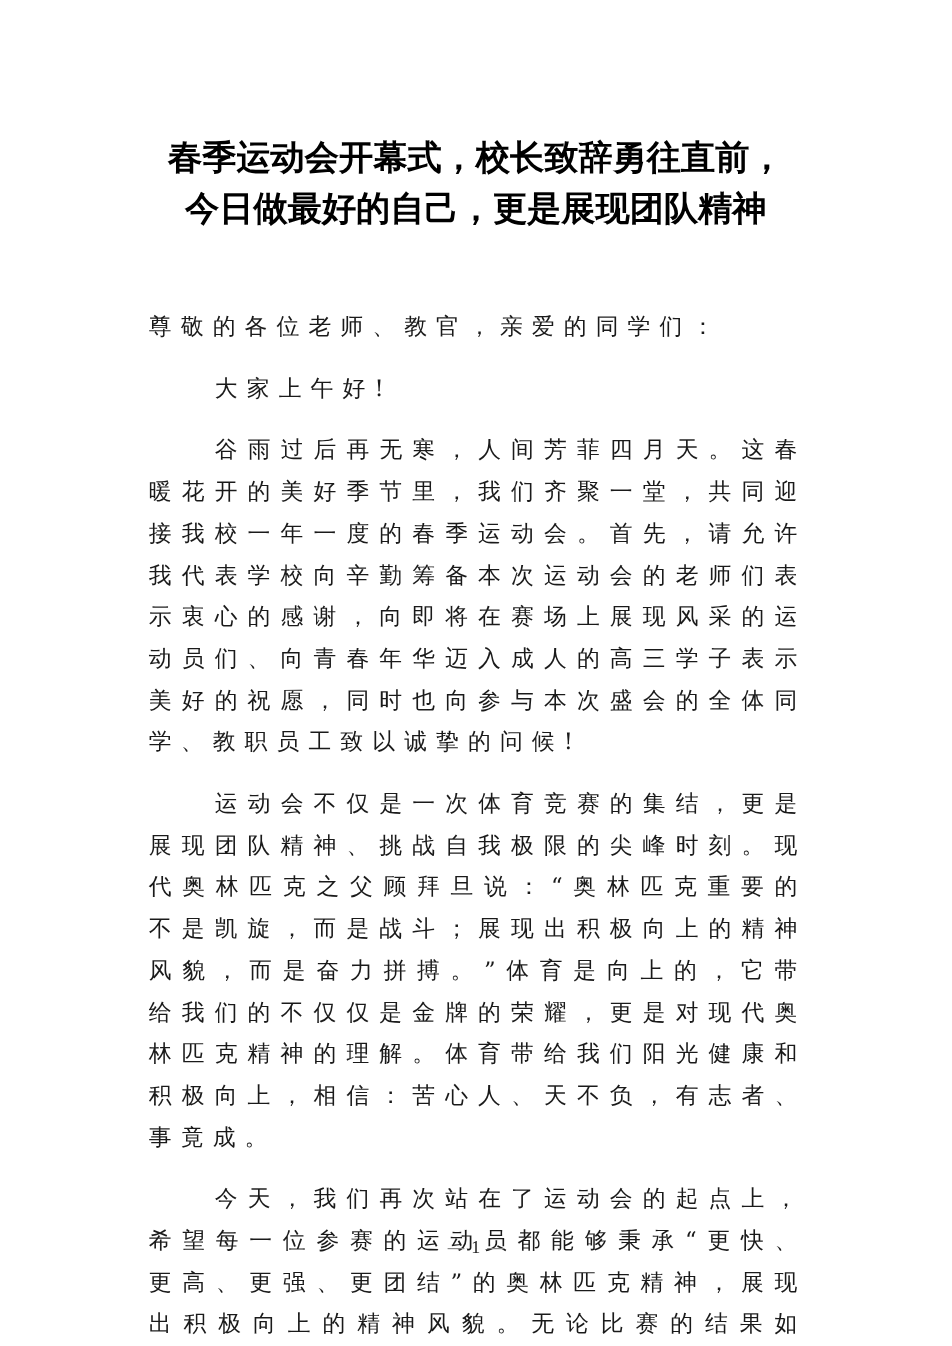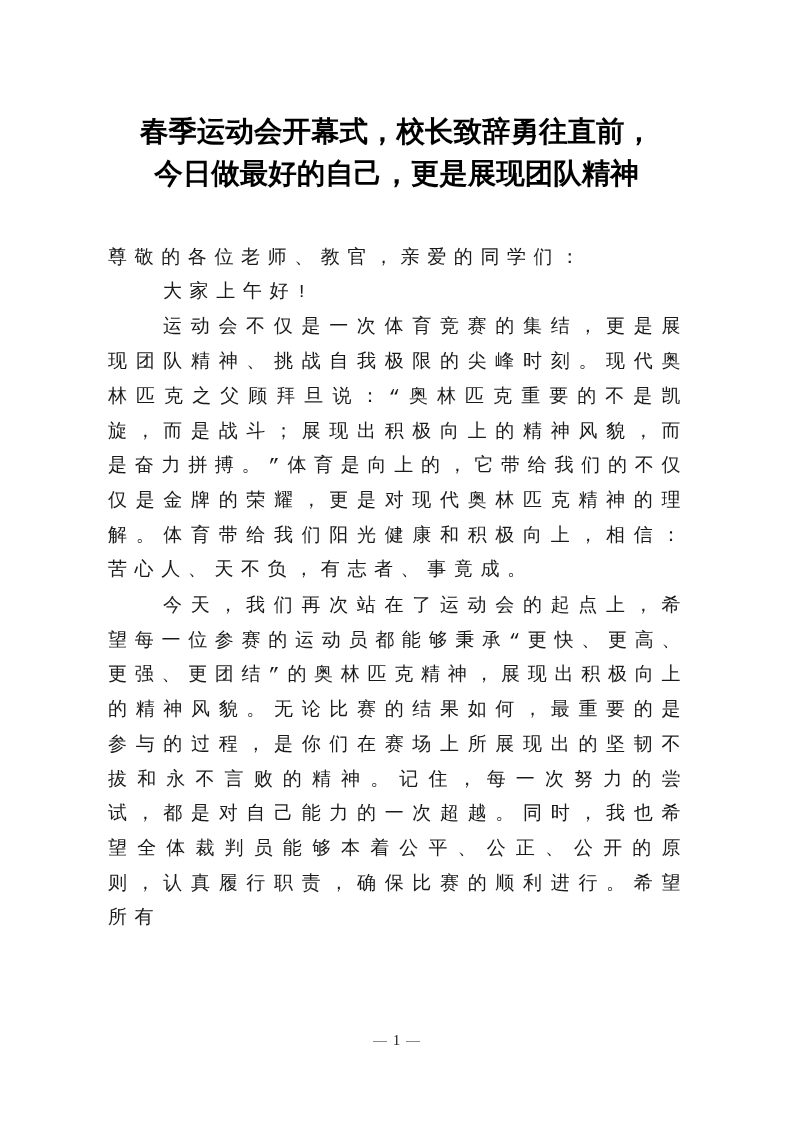--- a/index.html
+++ b/index.html
@@ -42,28 +42,27 @@
       position: absolute;
       left: 107px;
       top: 238px;
       width: 582px;
       font-family: "DejaVu Serif", "Liberation Serif", serif;
       font-size: 19px;
       line-height: 34.7px;
       color: #1a1a1a;
     }
     .para {
-      margin: 1px;
+      margin: 17px;
       text-align: justify;
       text-align-last: left;
       letter-spacing: 7.6px;
     }
     .para.indent {
       text-indent: 55px;
-      font-family: Liberation Mono, monospace;
     }
     .para.salutation {
       text-indent: 0;
     }
     .footer {
       position: absolute;
       left: 0;
       width: 793px;
       top: 1032px;
       text-align: center;
@@ -86,20 +85,21 @@
 <div class="page">
 
   <div class="title">
     <span class="tline">春季运动会开幕式，校长致辞勇往直前，</span>
     <span class="tline">今日做最好的自己，更是展现团队精神</span>
   </div>
 
   <div class="body">
     <p class="para salutation">尊敬的各位老师、教官，亲爱的同学们：</p>
     <p class="para indent">大家上午好!</p>
+    <p class="para indent">谷雨过后再无寒，人间芳菲四月天。这春暖花开的美好季节里，我们齐聚一堂，共同迎接我校一年一度的春季运动会。首先，请允许我代表学校向辛勤筹备本次运动会的老师们表示衷心的感谢，向即将在赛场上展现风采的运动员们、向青春年华迈入成人的高三学子表示美好的祝愿，同时也向参与本次盛会的全体同学、教职员工致以诚挚的问候!</p>
     <p class="para indent">运动会不仅是一次体育竞赛的集结，更是展现团队精神、挑战自我极限的尖峰时刻。现代奥林匹克之父顾拜旦说：“奥林匹克重要的不是凯旋，而是战斗；展现出积极向上的精神风貌，而是奋力拼搏。”体育是向上的，它带给我们的不仅仅是金牌的荣耀，更是对现代奥林匹克精神的理解。体育带给我们阳光健康和积极向上，相信：苦心人、天不负，有志者、事竟成。</p>
     <p class="para indent">今天，我们再次站在了运动会的起点上，希望每一位参赛的运动员都能够秉承“更快、更高、更强、更团结”的奥林匹克精神，展现出积极向上的精神风貌。无论比赛的结果如何，最重要的是参与的过程，是你们在赛场上所展现出的坚韧不拔和永不言败的精神。记住，每一次努力的尝试，都是对自己能力的一次超越。同时，我也希望全体裁判员能够本着公平、公正、公开的原则，认真履行职责，确保比赛的顺利进行。希望所有</p>
   </div>
 
   <div class="footer">
     <span class="dash"></span><span>1</span><span class="dash"></span>
   </div>
 
 </div>
 

